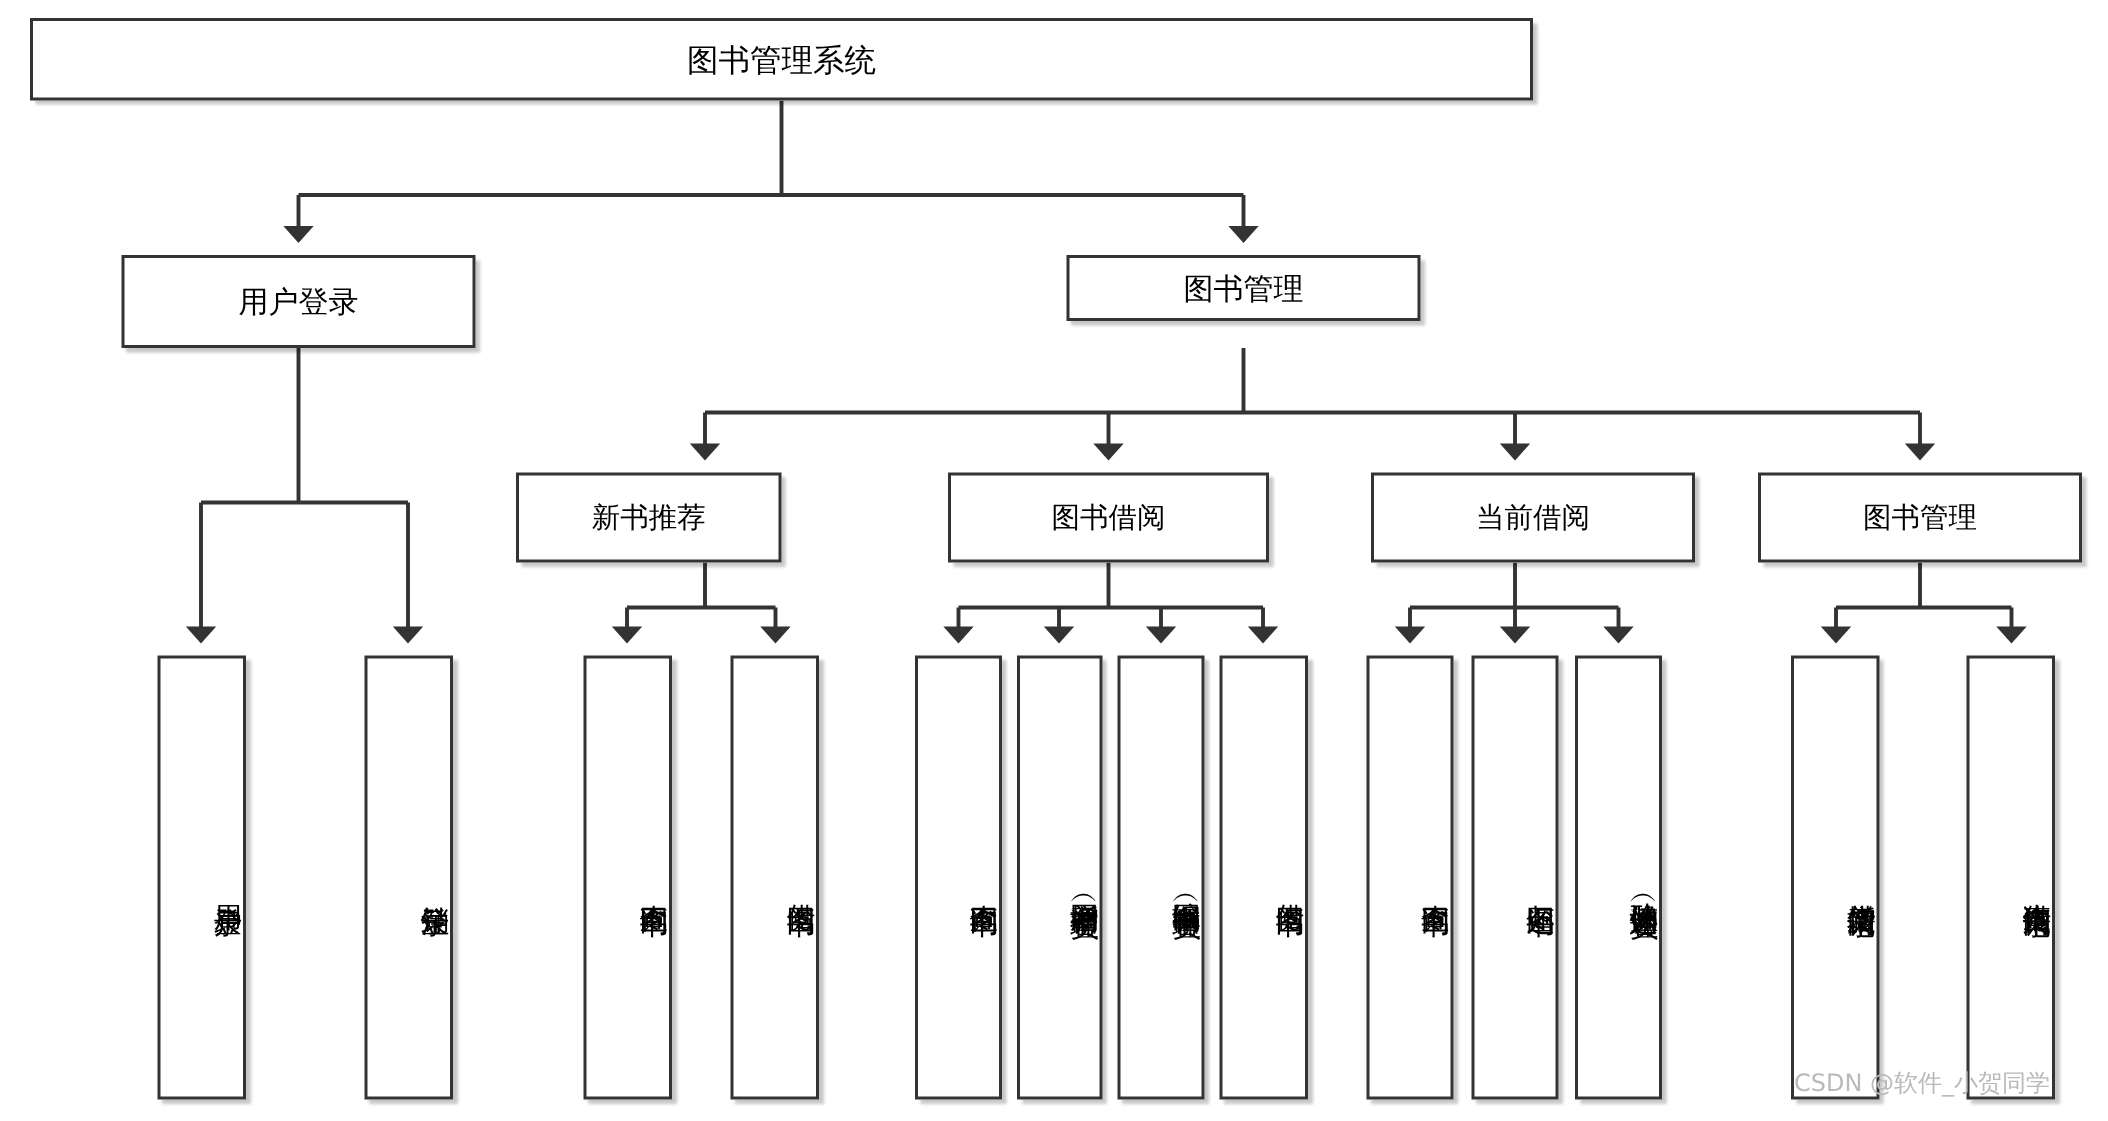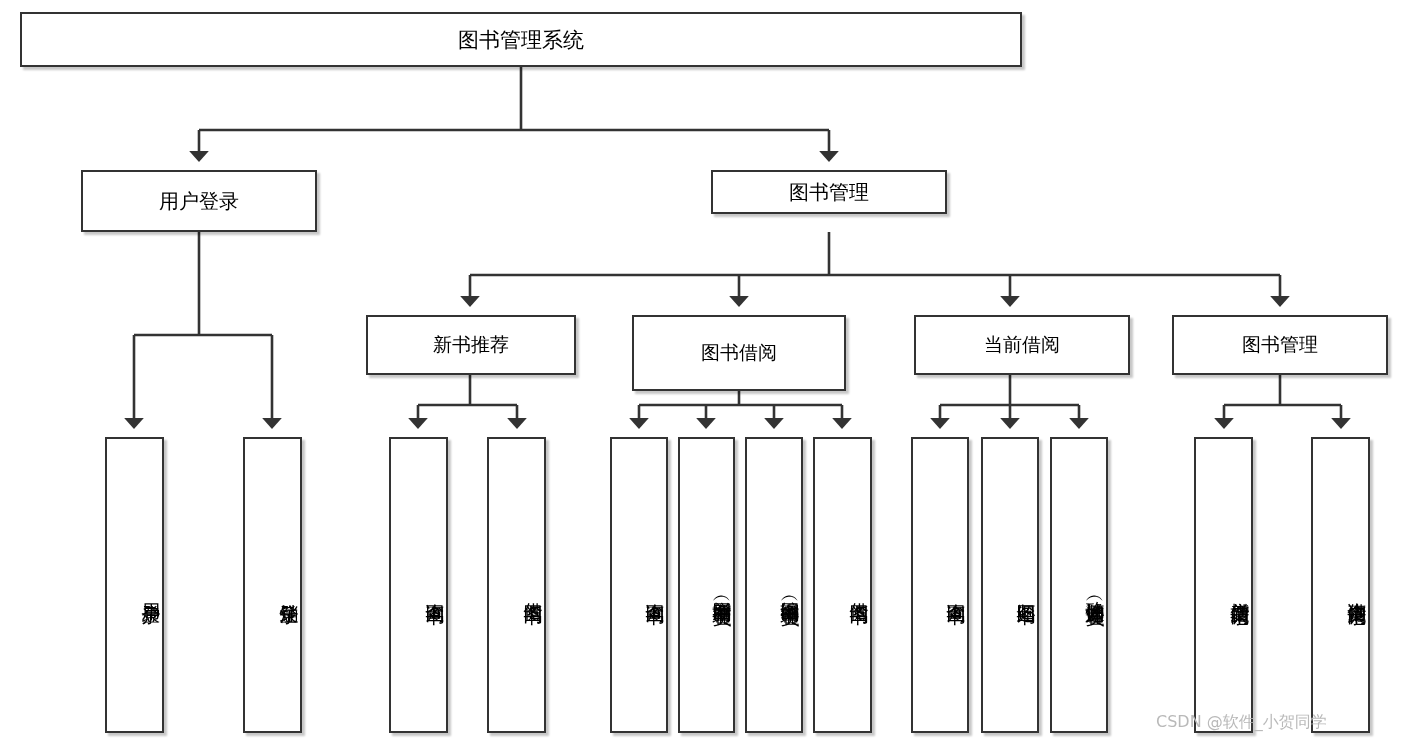--- a/index.html
+++ b/index.html
@@ -48,21 +48,21 @@
     padding-top: 10px;
     line-height: 1.08;
     letter-spacing: 1px;
   }
   .node-label {
     display: block;
     white-space: nowrap;
   }
   .watermark {
     position: absolute;
-    left: 1156px;
+    left: 1196px;
     top: 712px;
     font-size: 16px;
     color: #b9b9b9;
     white-space: nowrap;
     pointer-events: none;
   }
 </style>
 </head>
 <body>
 
@@ -123,25 +123,25 @@
   </div>
 
   <div class="node-box level-2" style="left:81px; top:170px; width:236px; height:62px;">
     <span class="node-label">用户登录</span>
   </div>
 
   <div class="node-box level-2" style="left:711px; top:170px; width:236px; height:44px;">
     <span class="node-label">图书管理</span>
   </div>
 
-  <div class="node-box level-3" style="left:366px; top:315px; width:210px; height:60px;">
+  <div class="node-box level-3" style="left:344px; top:315px; width:177px; height:60px;">
     <span class="node-label">新书推荐</span>
   </div>
 
-  <div class="node-box level-3" style="left:632px; top:315px; width:214px; height:76px;">
+  <div class="node-box level-3" style="left:632px; top:315px; width:214px; height:60px;">
     <span class="node-label">图书借阅</span>
   </div>
 
   <div class="node-box level-3" style="left:902px; top:315px; width:216px; height:60px;margin-left:12px;">
     <span class="node-label">当前借阅</span>
   </div>
 
   <div class="node-box level-3" style="left:1172px; top:315px; width:216px; height:60px;">
     <span class="node-label">图书管理</span>
   </div>

